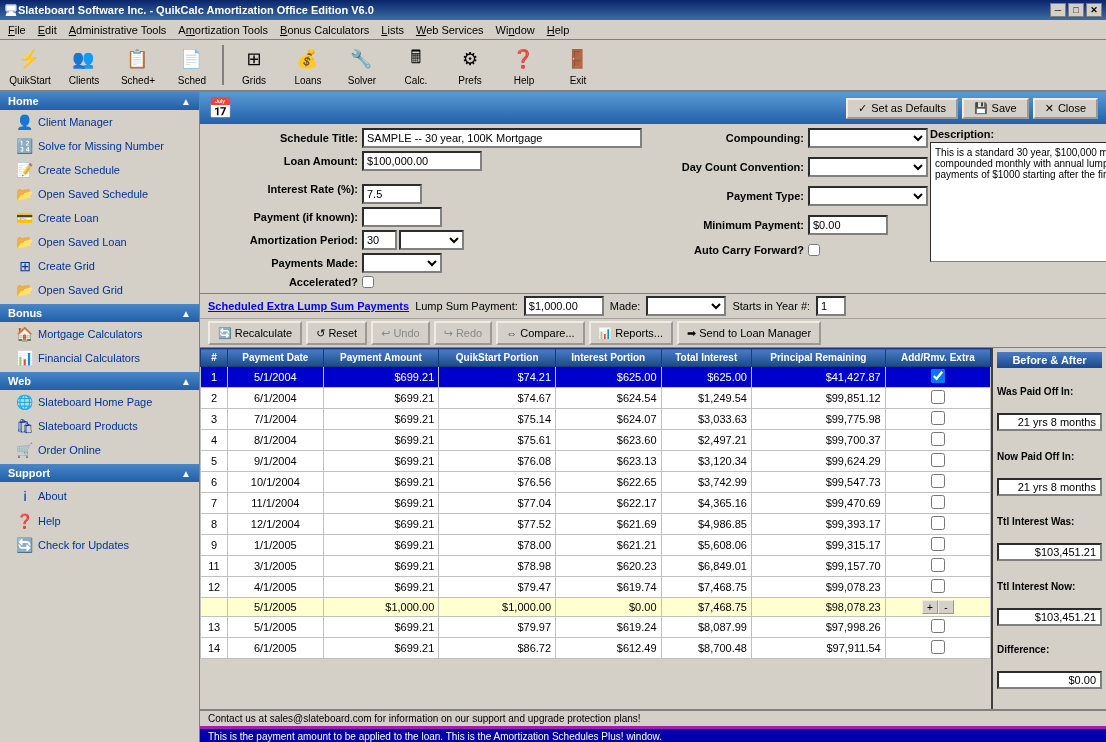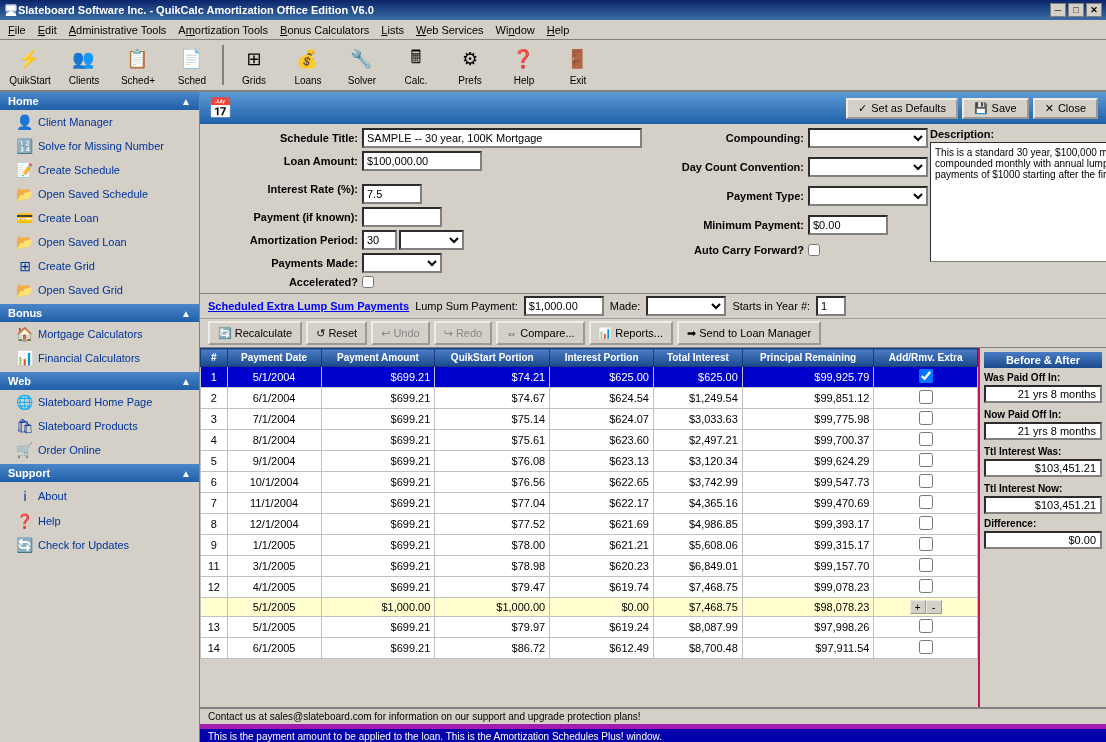--- a/index.html
+++ b/index.html
@@ -69,30 +69,30 @@
     .schedule-table th { background: linear-gradient(to bottom, #4a7cc7, #1a4a8a); color: white; padding: 3px 4px; text-align: center; border: 1px solid #1a3a7a; font-size: 10px; white-space: nowrap; }
     .schedule-table td { padding: 2px 4px; text-align: right; border: 1px solid #c0c0c0; white-space: nowrap; font-size: 11px; }
     .schedule-table td:first-child { text-align: center; }
     .schedule-table td.date-cell { text-align: center; }
     .row-highlight { background: #0000cc; color: white; }
     .row-normal { background: white; }
     .row-lump { background: #ffffd0; }
     .add-btn { background: #d4d0c8; border: 1px outset #f0ece4; width: 16px; height: 14px; font-size: 10px; cursor: pointer; display: inline-flex; align-items: center; justify-content: center; }
 
     
-    .before-after { width: 128px; background: #d4d0c8; border-left: 2px solid #be185d; padding: 4px; font-size: 10px; display: flex; flex-direction: column; gap: 2px; }
+    .before-after { width: 115px; background: #d4d0c8; border-left: 2px solid #404040; padding: 4px; font-size: 10px; display: flex; flex-direction: column; gap: 16px; }
     .ba-title { background: linear-gradient(to bottom, #4a7cc7, #1a4a8a); color: white; text-align: center; padding: 2px 4px; font-size: 11px; font-weight: bold; }
     .ba-label { font-size: 10px; font-weight: bold; color: #000; margin-top: 2px; }
     .ba-value { background: white; border: 2px inset #808080; padding: 1px 4px; text-align: right; font-size: 11px; margin-bottom: 2px; }
     .ba-diff-label { font-size: 10px; font-weight: bold; }
     .ba-diff-value { background: white; border: 2px inset #808080; padding: 1px 4px; text-align: right; font-size: 11px; }
 
     
     .status-area { border-top: 2px solid #808080; }
-    .status-bar1 { background: #d4d0c8; padding: 2px 8px; font-size: 10px; border-bottom: 5px solid #a21caf; }
+    .status-bar1 { background: #d4d0c8; padding: 2px 8px; font-size: 10px; border-bottom: 3px solid #a21caf; }
     .status-bar2 { background: #0000aa; color: white; padding: 2px 8px; font-size: 10px; }
 
     
     .period-row { display: flex; align-items: center; gap: 2px; }
     .period-input { width: 35px; }
     .period-select { width: 65px; }
     .payments-select { width: 80px; }
 
     
     input[type="checkbox"] { width: 12px; height: 12px; }
@@ -436,21 +436,21 @@
             </tr>
           </thead>
           <tbody id="table-body">
           <tr class="row-highlight">
                 <td class="" style="color: white;">1</td>
                 <td class="date-cell" style="color: white;">5/1/2004</td>
                 <td class="" style="color: white;">$699.21</td>
                 <td class="" style="color: white;">$74.21</td>
                 <td class="" style="color: white;">$625.00</td>
                 <td class="" style="color: white;">$625.00</td>
-                <td class="" style="color: white;">$99,925.79</td>
+                <td class="" style="color: white;">$41,427.87</td>
                 <td style="text-align: center;"><input type="checkbox" checked="" style="width: 14px; height: 14px;"></td>
               </tr>
               <tr class="row-normal">
                 <td class="">2</td>
                 <td class="date-cell">6/1/2004</td>
                 <td class="">$699.21</td>
                 <td class="">$74.67</td>
                 <td class="">$624.54</td>
                 <td class="">$1,249.54</td>
                 <td class="">$99,851.12</td>

